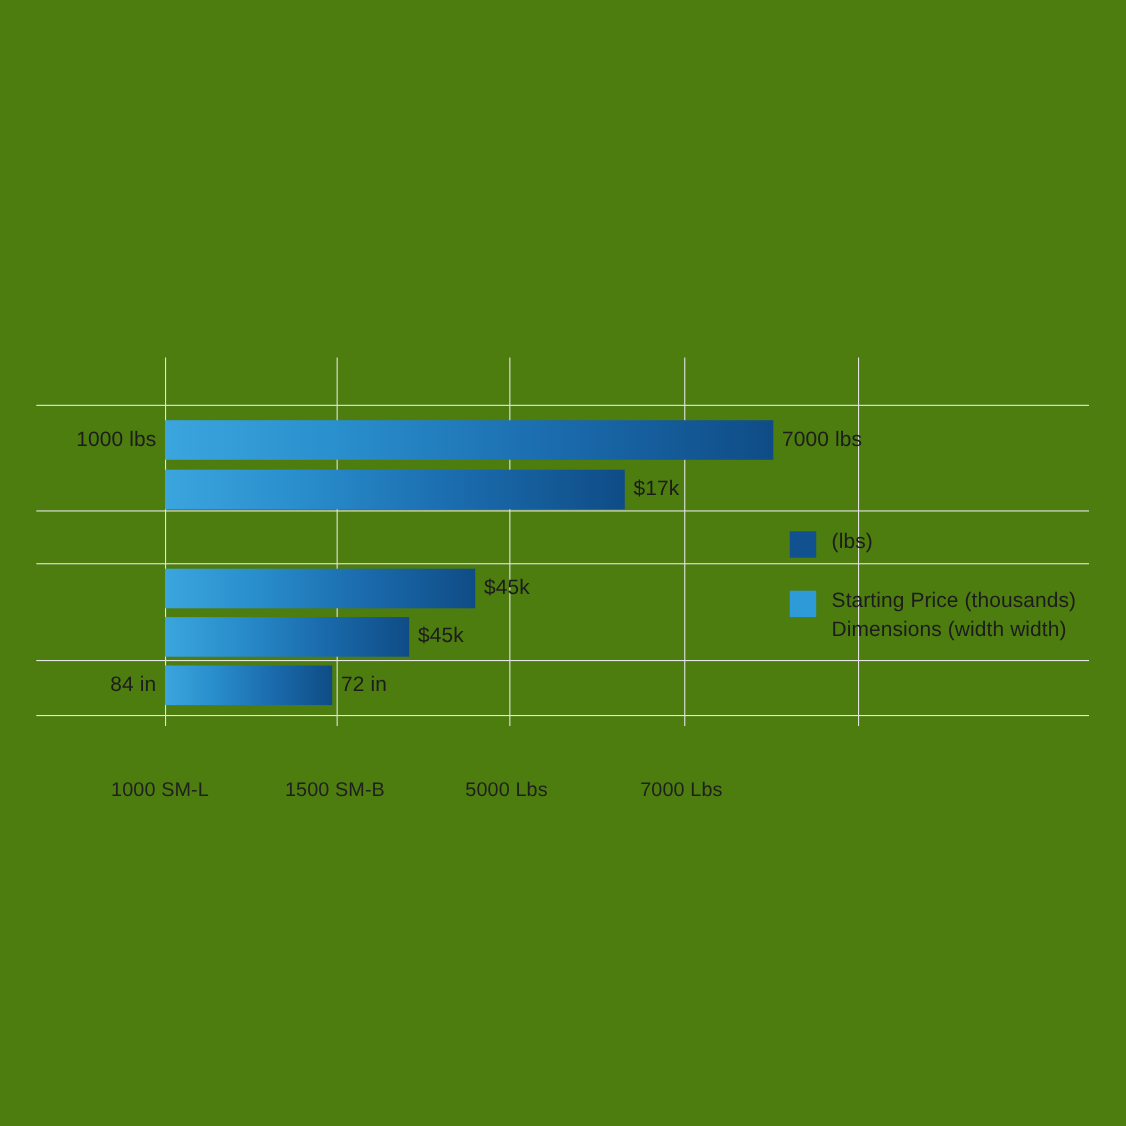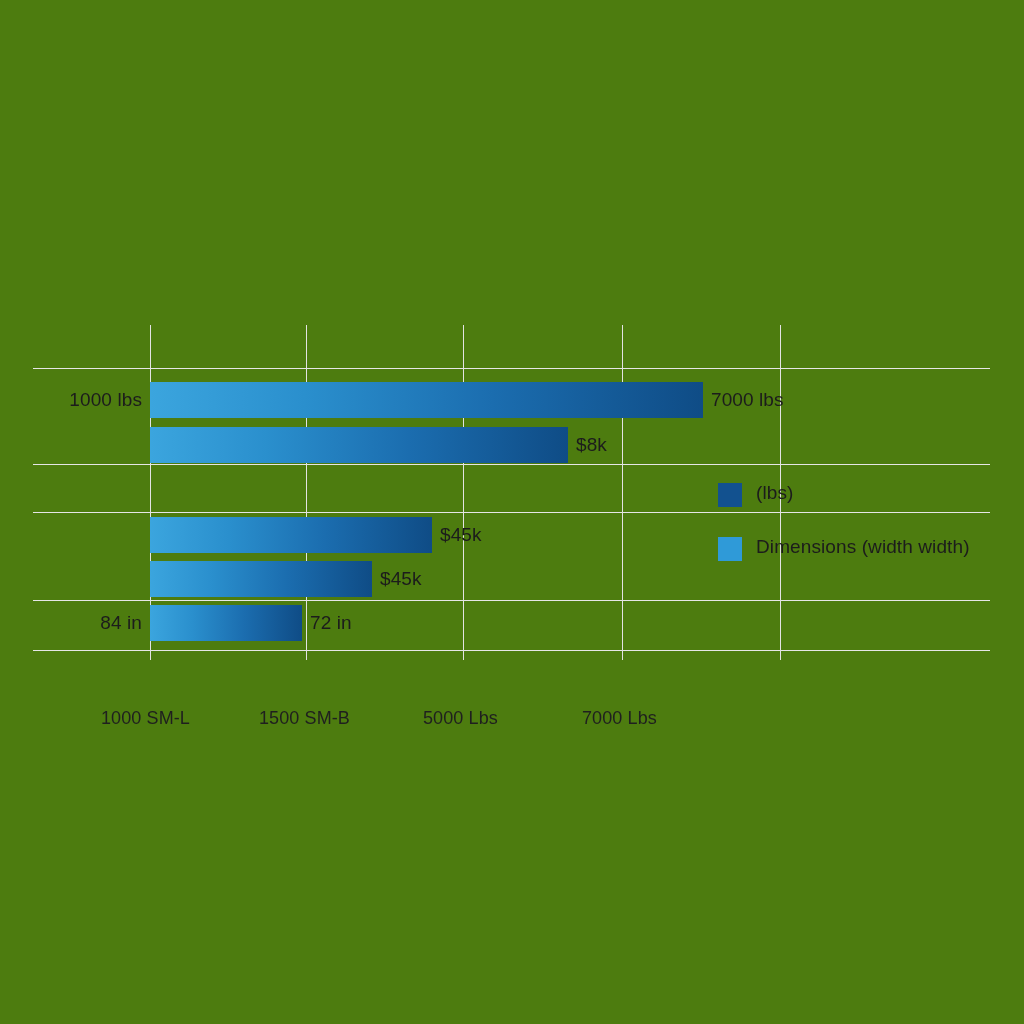--- a/index.html
+++ b/index.html
@@ -145,21 +145,21 @@
 
     <div class="bar-row" style="left:150px; top:382px; width:600px">
       <div class="cat-label" style="left:-86px; width:78px">1000 lbs</div>
       <div class="bar" style="width: 553px;"></div>
       <div class="bar-value" style="left: 561px;">7000 lbs</div>
     </div>
 
     <div class="bar-row" style="left:150px; top:427px; width:600px">
       <div class="cat-label" style="left:-86px; width:78px"></div>
       <div class="bar" style="width: 418px;"></div>
-      <div class="bar-value" style="left: 426px;">$8k</div>
+      <div class="bar-value" style="left: 426px;">$17k</div>
     </div>
 
 
     <div class="bar-row" style="left:150px; top:517px; width:600px">
       <div class="cat-label" style="left:-86px; width:78px"></div>
       <div class="bar" style="width: 282px;"></div>
       <div class="bar-value" style="left: 290px;">$45k</div>
     </div>
 
     <div class="bar-row" style="left:150px; top:561px; width:600px">
@@ -181,19 +181,20 @@
 
     <div class="legend">
 
       <div class="legend-entry">
         <span class="legend-swatch dark"></span>
         <span class="legend-text sub">(lbs)</span>
       </div>
 
       <div class="legend-entry" style="margin-top:28px">
         <span class="legend-swatch light"></span>
+        <span class="legend-text">Starting Price (thousands)</span>
         <span class="legend-text sub">Dimensions (width width)</span>
       </div>
 
     </div>
 
   </div>
 </div>
 
 </body></html>

